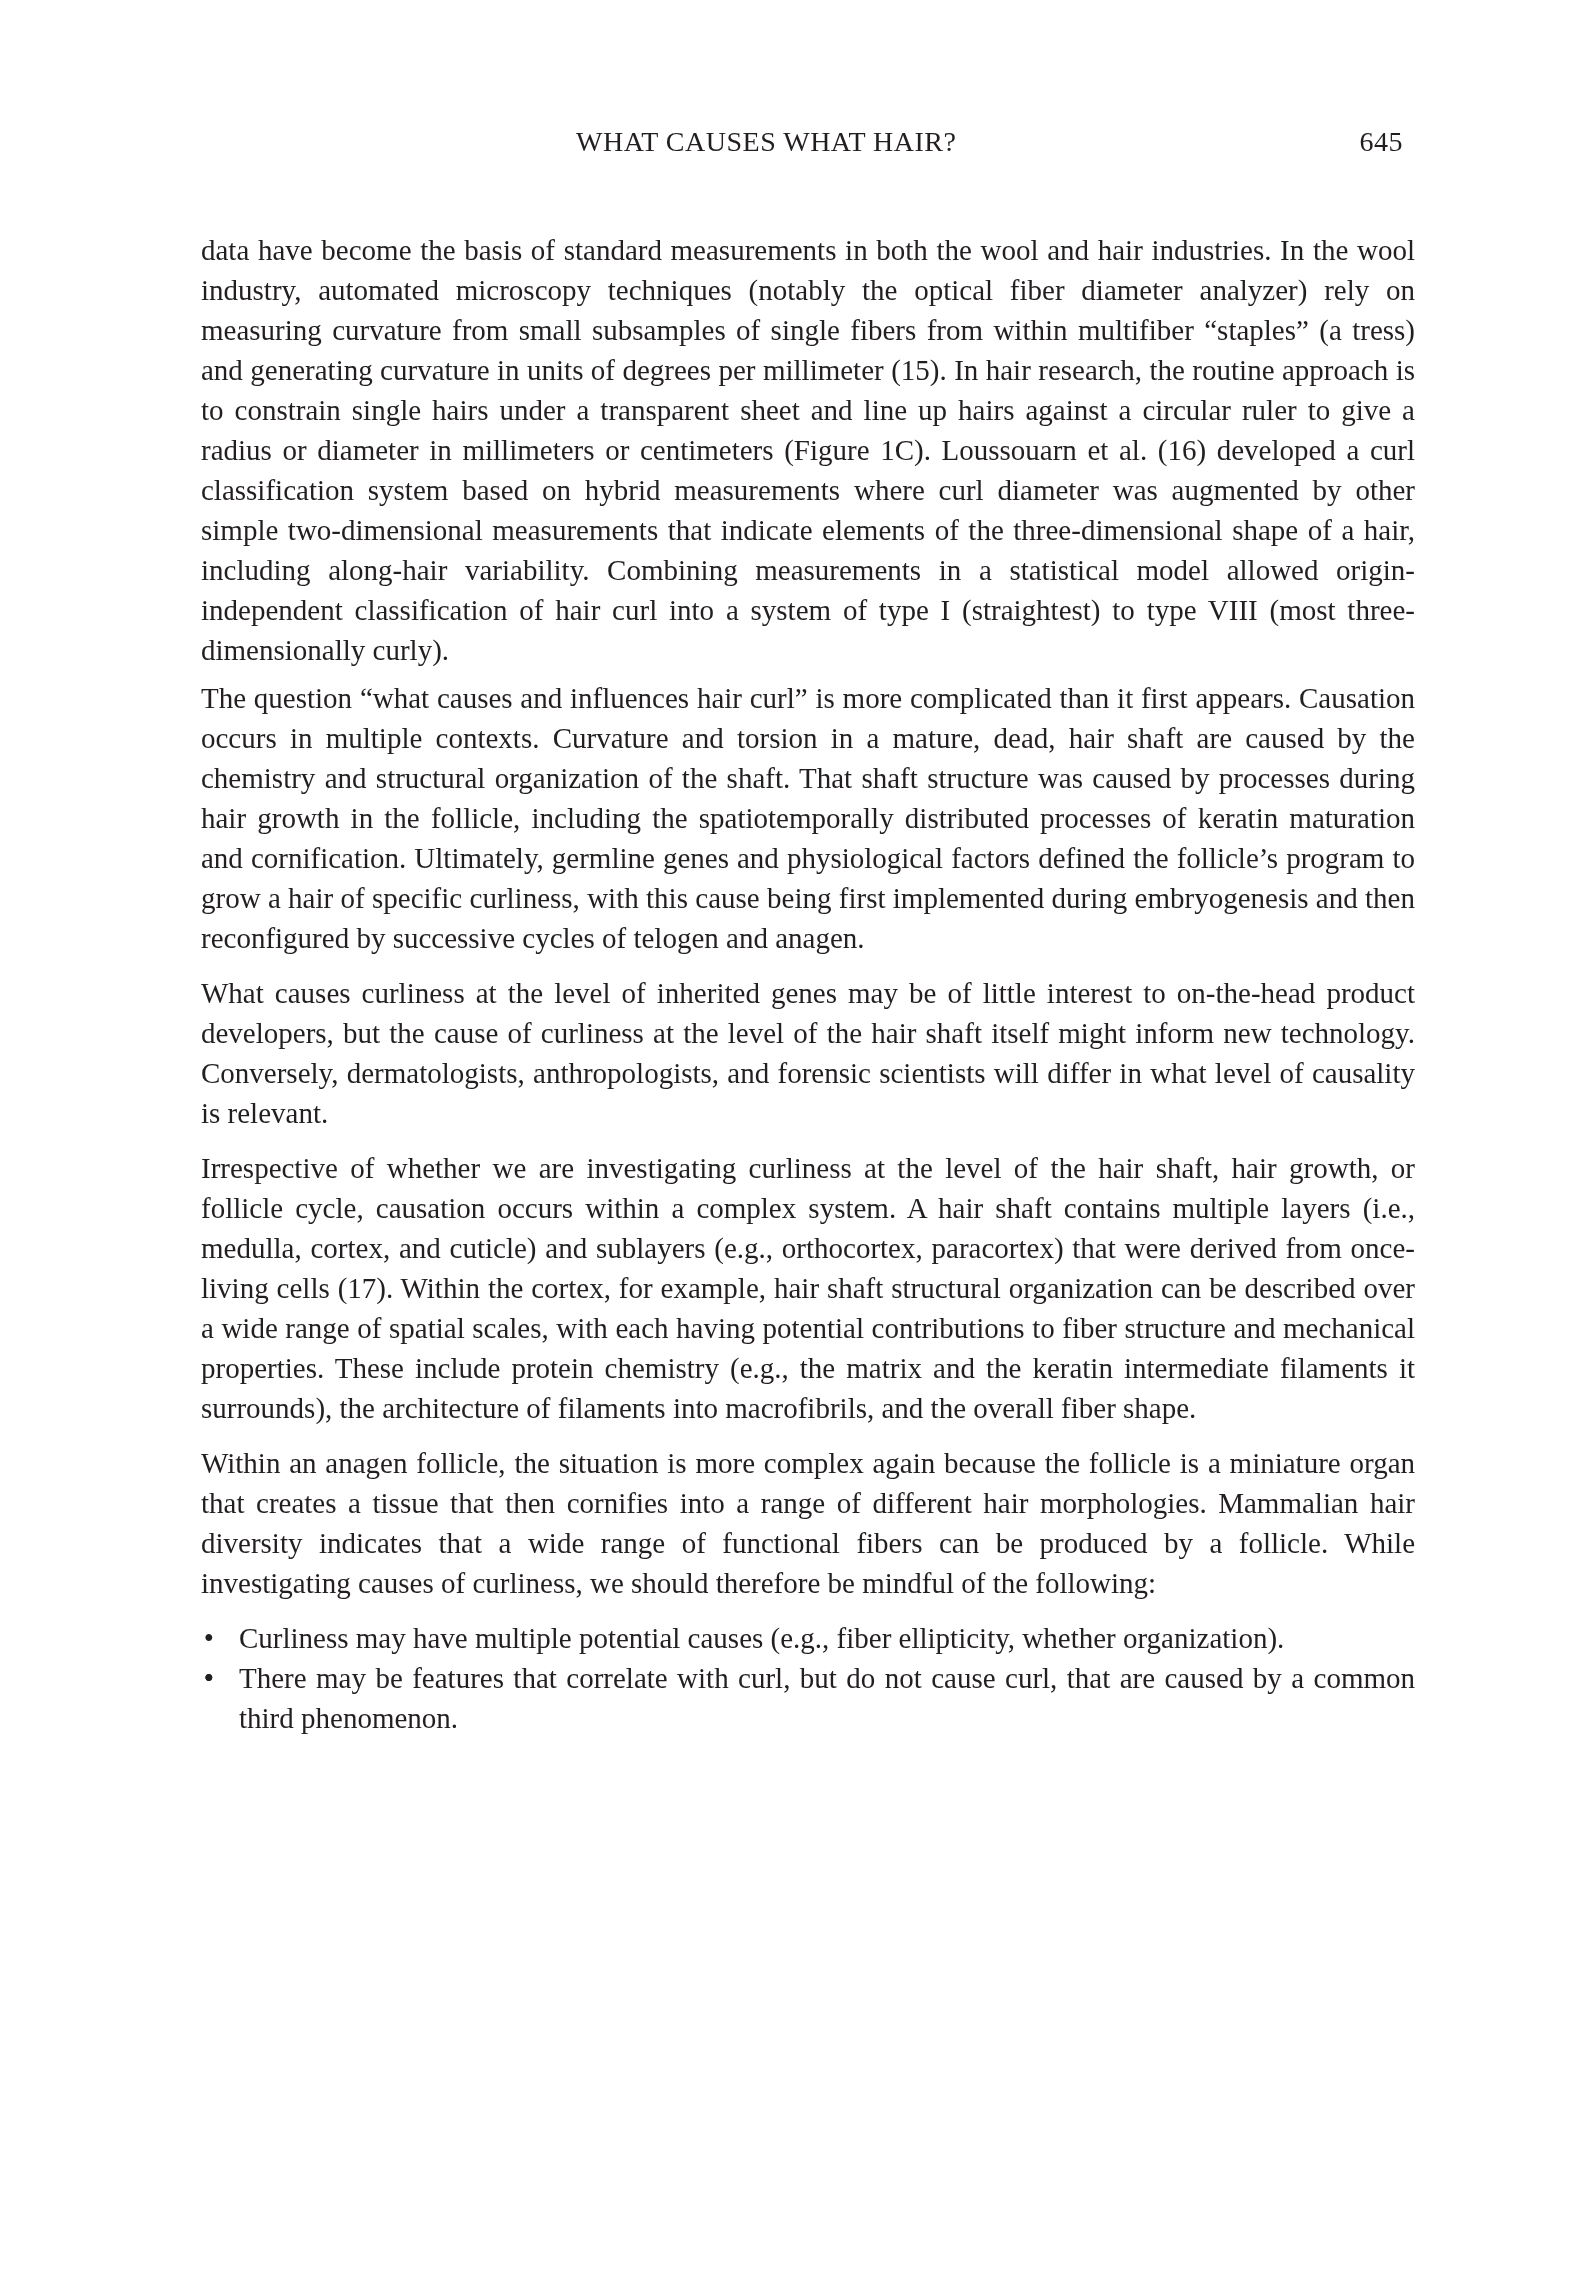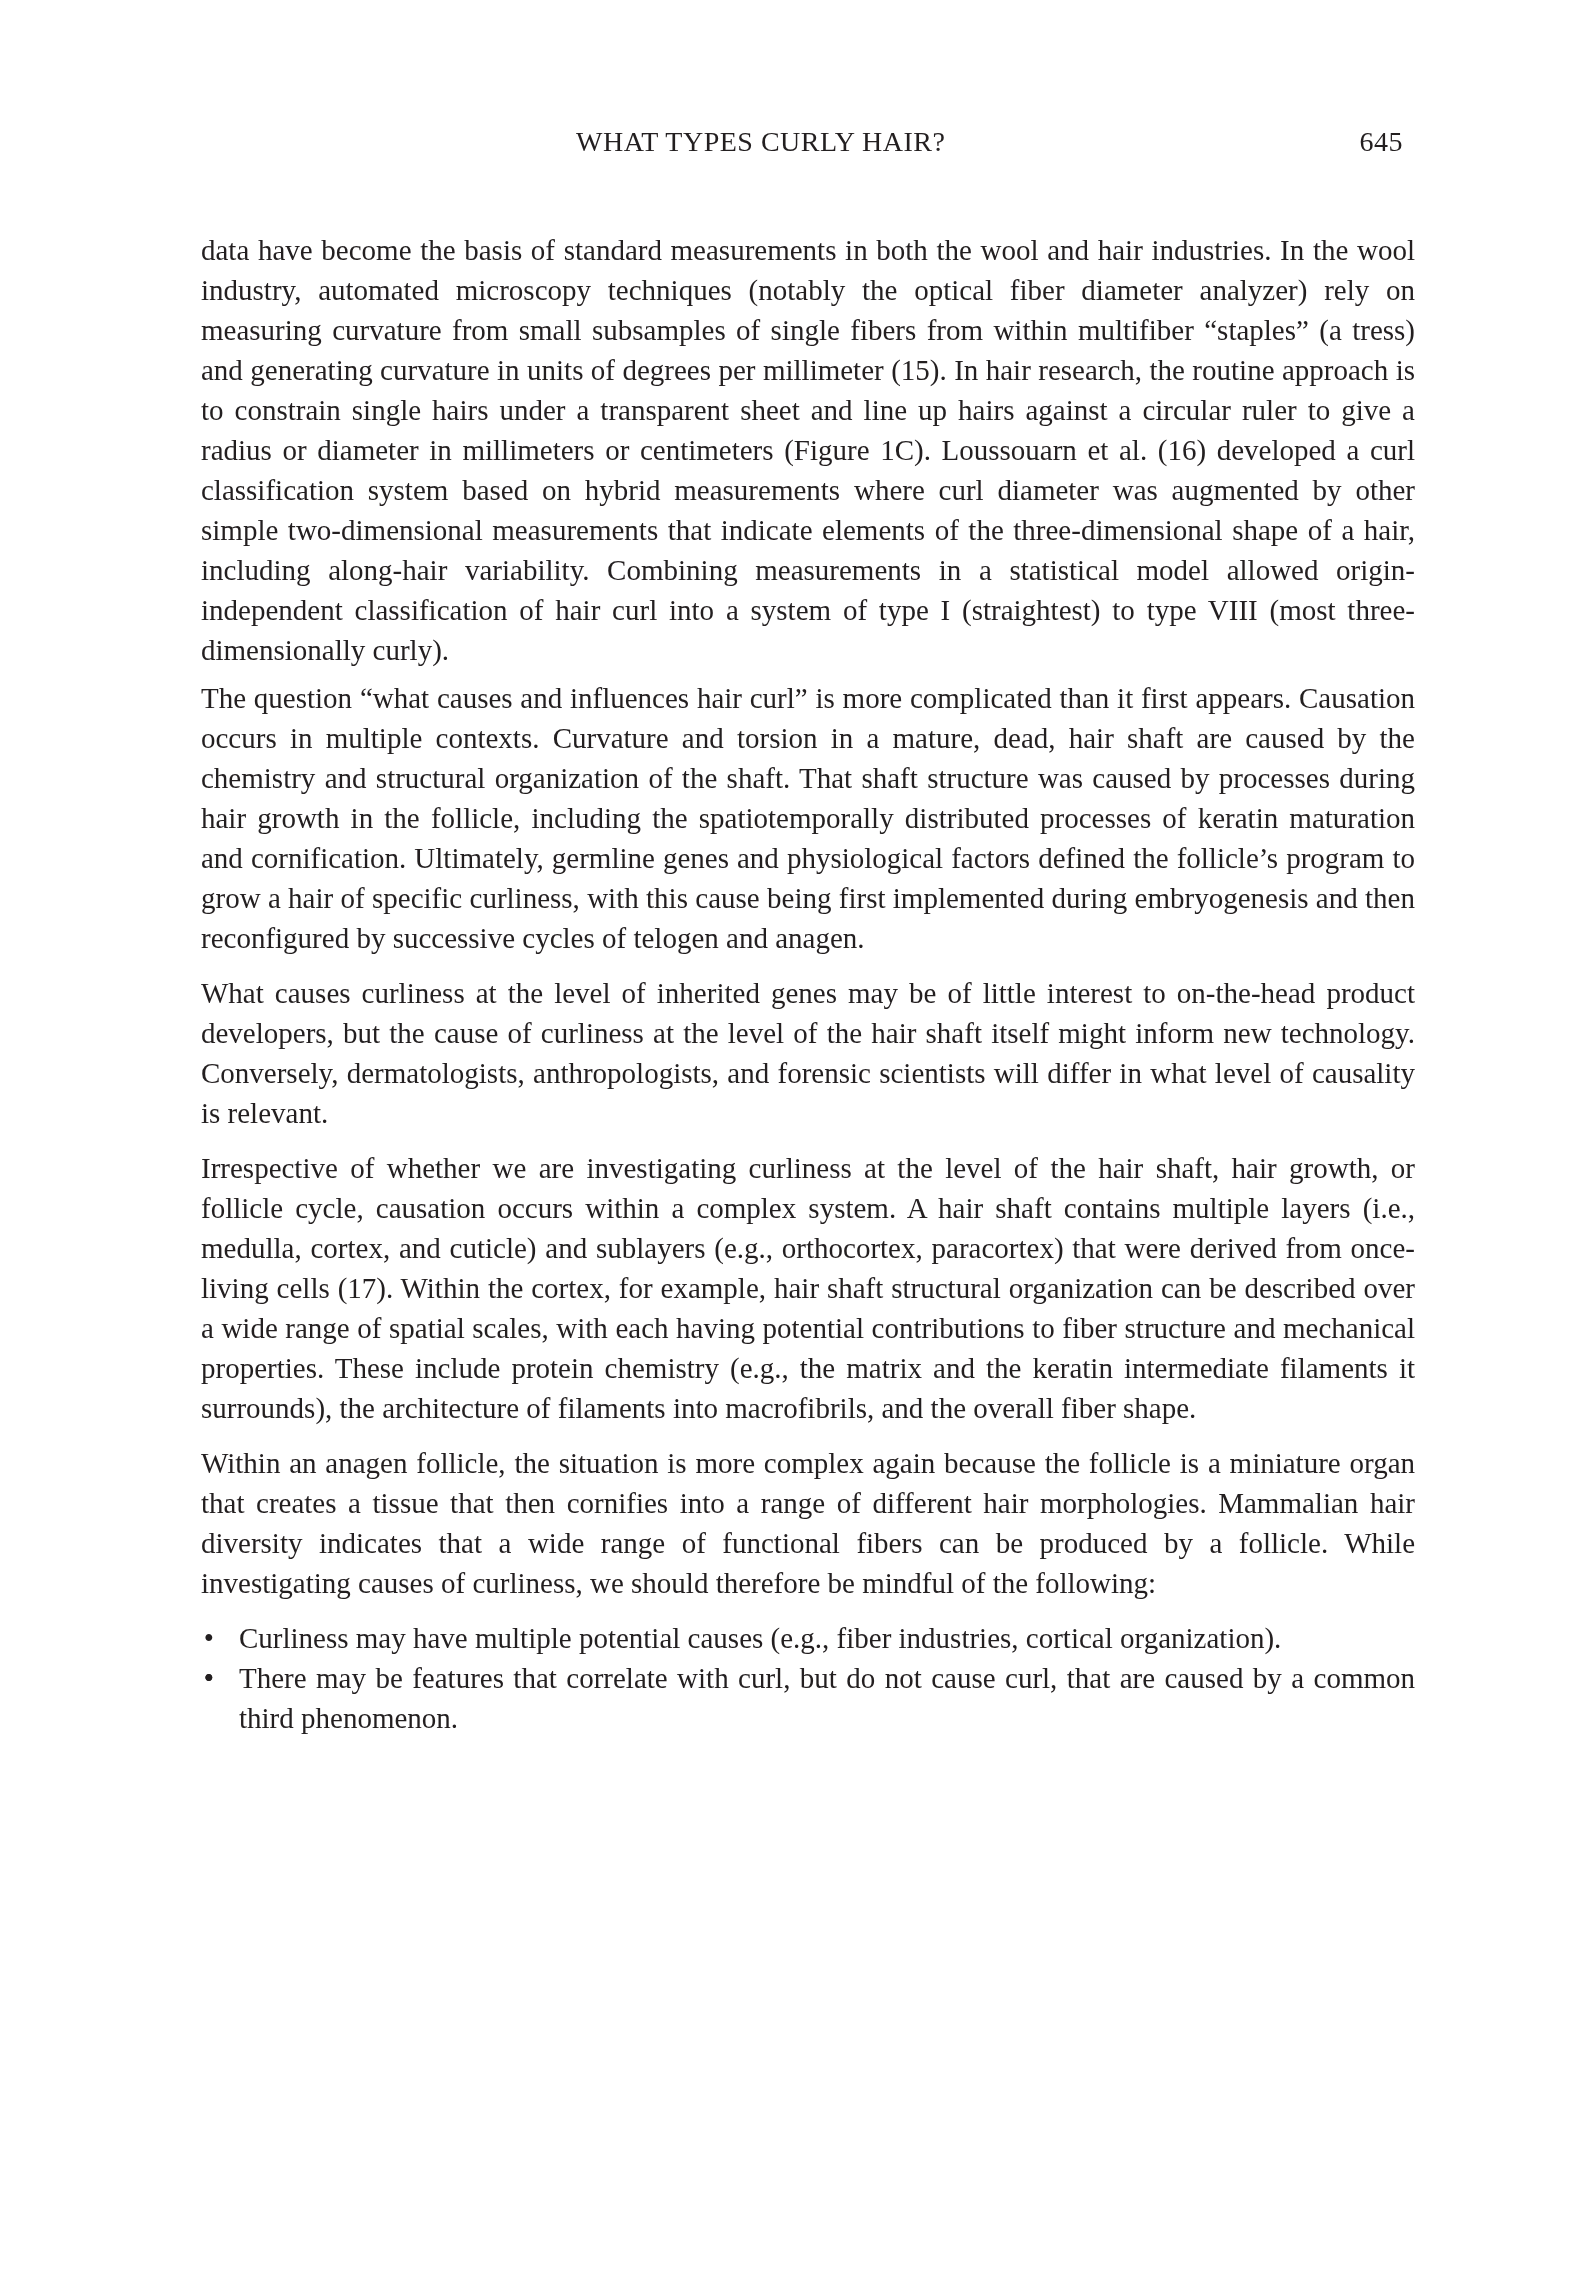--- a/index.html
+++ b/index.html
@@ -78,37 +78,37 @@
     left: 2.8px;
     top: 0;
     width: 19px;
     text-align: left;
   }
 </style>
 </head>
 <body>
 
 <div class="running-head">
-  <span class="running-title">WHAT TYPES CURLY HAIR?</span>
+  <span class="running-title">WHAT CAUSES WHAT HAIR?</span>
   <span class="page-number">645</span>
 </div>
 
 <div class="body-col">
   <p class="first">data have become the basis of standard measurements in both the wool and hair industries. In the wool industry, automated microscopy techniques (notably the optical fiber diameter analyzer) rely on measuring curvature from small subsamples of single fibers from within multifiber “staples” (a tress) and generating curvature in units of degrees per millimeter (15). In hair research, the routine approach is to constrain single hairs under a transparent sheet and line up hairs against a circular ruler to give a radius or diameter in millimeters or centimeters (Figure 1C). Loussouarn et al. (16) developed a curl classification system based on hybrid measurements where curl diameter was augmented by other simple two-dimensional measurements that indicate elements of the three-dimensional shape of a hair, including along-hair variability. Combining measurements in a statistical model allowed origin-independent classification of hair curl into a system of type I (straightest) to type VIII (most three-dimensionally curly).</p>
 
 
   <p>The question “what causes and influences hair curl” is more complicated than it first appears. Causation occurs in multiple contexts. Curvature and torsion in a mature, dead, hair shaft are caused by the chemistry and structural organization of the shaft. That shaft structure was caused by processes during hair growth in the follicle, including the spatiotemporally distributed processes of keratin maturation and cornification. Ultimately, germline genes and physiological factors defined the follicle’s program to grow a hair of specific curliness, with this cause being first implemented during embryogenesis and then reconfigured by successive cycles of telogen and anagen.</p>
   <p>What causes curliness at the level of inherited genes may be of little interest to on-the-head product developers, but the cause of curliness at the level of the hair shaft itself might inform new technology. Conversely, dermatologists, anthropologists, and forensic scientists will differ in what level of causality is relevant.</p>
   <p>Irrespective of whether we are investigating curliness at the level of the hair shaft, hair growth, or follicle cycle, causation occurs within a complex system. A hair shaft contains multiple layers (i.e., medulla, cortex, and cuticle) and sublayers (e.g., orthocortex, paracortex) that were derived from once-living cells (17). Within the cortex, for example, hair shaft structural organization can be described over a wide range of spatial scales, with each having potential contributions to fiber structure and mechanical properties. These include protein chemistry (e.g., the matrix and the keratin intermediate filaments it surrounds), the architecture of filaments into macrofibrils, and the overall fiber shape.</p>
   <p>Within an anagen follicle, the situation is more complex again because the follicle is a miniature organ that creates a tissue that then cornifies into a range of different hair morphologies. Mammalian hair diversity indicates that a wide range of functional fibers can be produced by a follicle. While investigating causes of curliness, we should therefore be mindful of the following:</p>
 
   <ul class="bullets">
     <li>
       <span class="bullet-dot">•</span>
-      <span>Curliness may have multiple potential causes (e.g., fiber industries, cortical organization).</span>
+      <span>Curliness may have multiple potential causes (e.g., fiber ellipticity, whether organization).</span>
     </li>
     <li>
       <span class="bullet-dot">•</span>
     </li>
     <li>
       <span class="bullet-dot">•</span>
       <span>There may be features that correlate with curl, but do not cause curl, that are caused by a common third phenomenon.</span>
     </li>
   </ul>
 </div>

